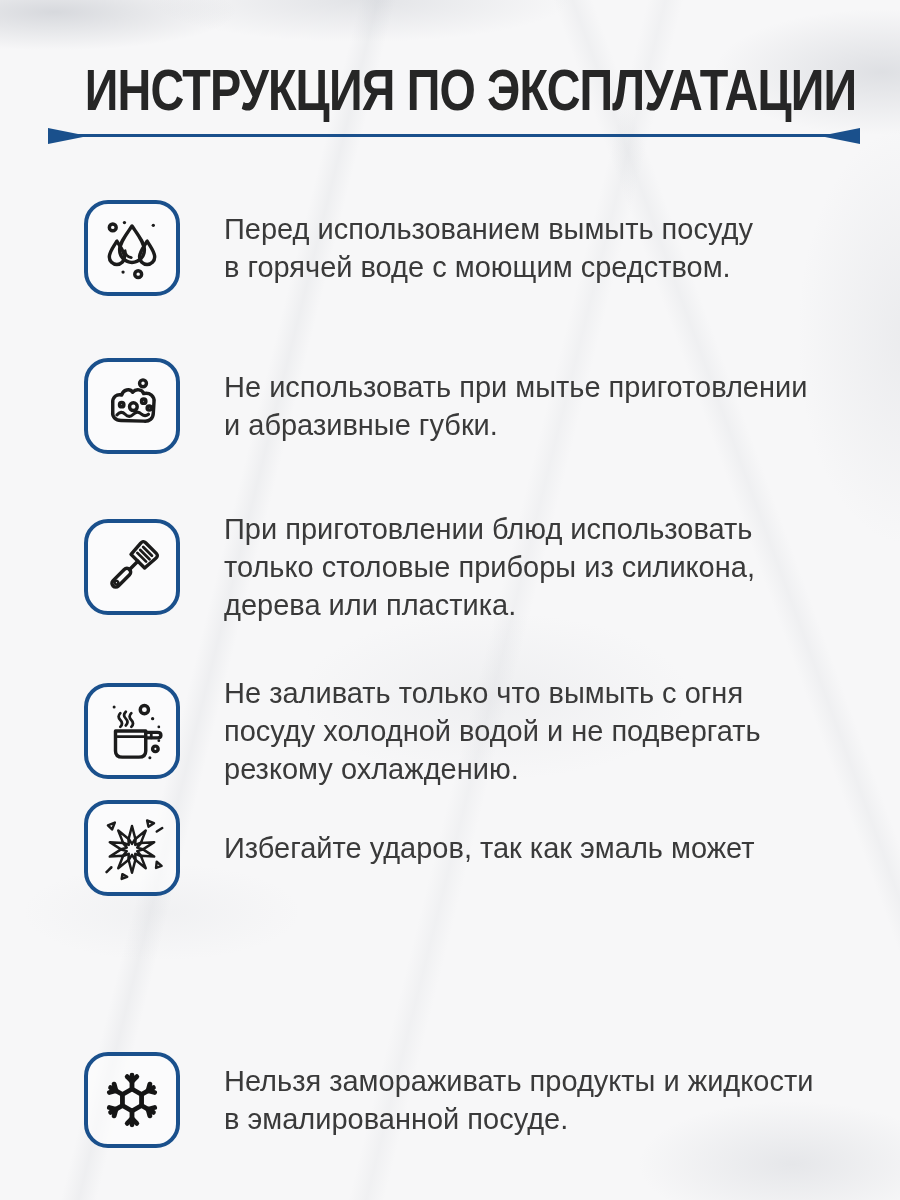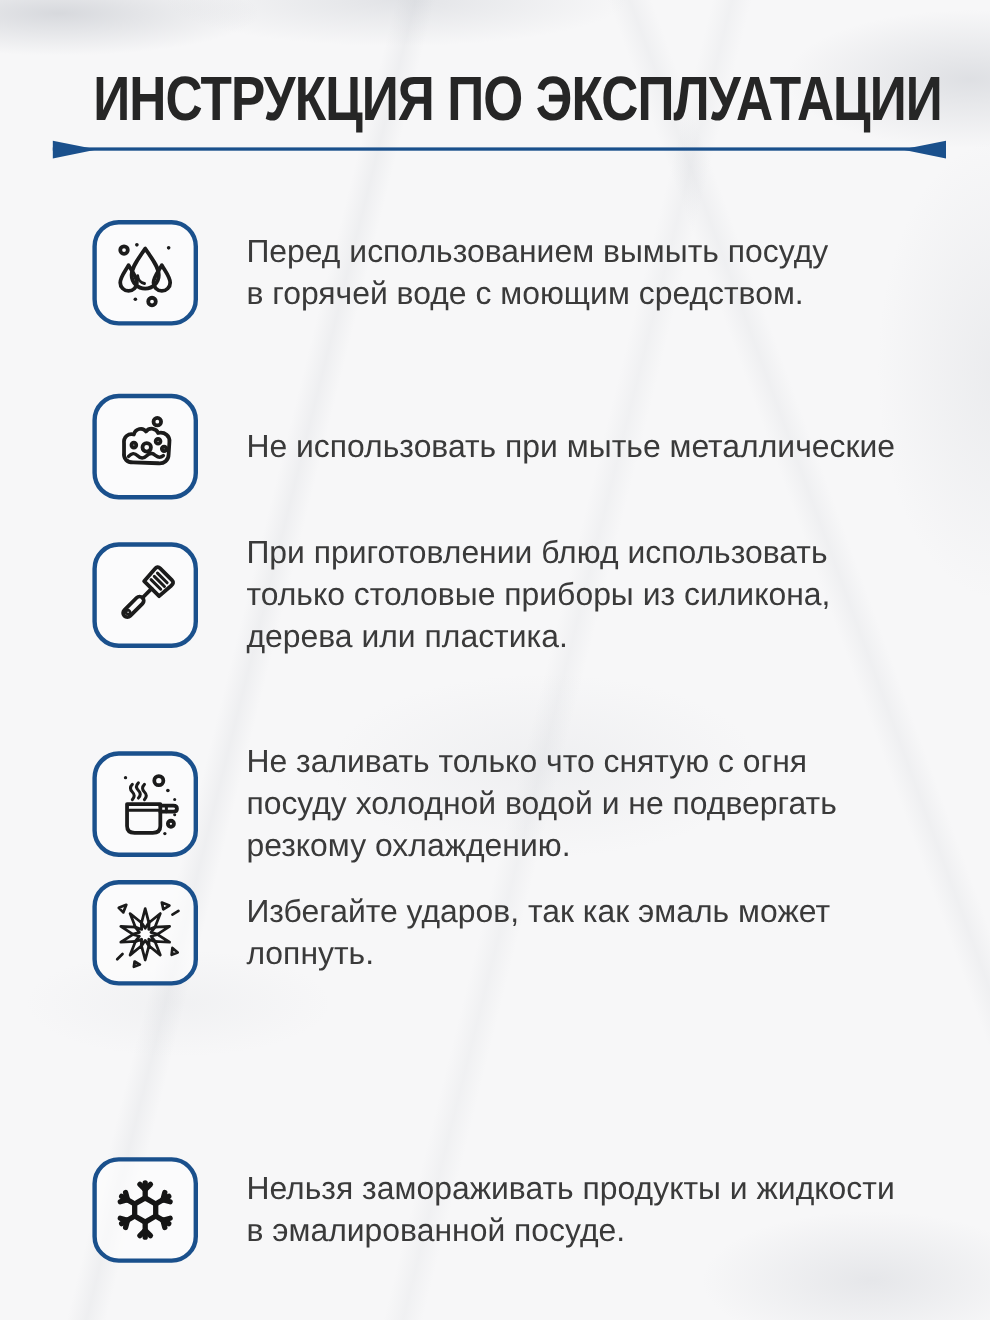--- a/index.html
+++ b/index.html
@@ -36,21 +36,21 @@
   .row{position:absolute;left:60px;display:flex;align-items:center;gap:44px;padding-left:24px;}
   .icon-box{
     flex:0 0 auto;width:96px;height:96px;box-sizing:border-box;
     border:4px solid #1a508c;border-radius:24px;
     background:rgba(255,255,255,.55);
     display:flex;align-items:center;justify-content:center;
   }
   .icon-box svg{display:block;}
   .txt{color:#3a3a3a;font-size:29px;line-height:38px;}
   .txt div{white-space:nowrap;}
-  .r1{top:200px}.r2{top:358px}.r3{top:484px}.r4{top:674px}.r5{top:800px}.r6{top:1052px}
+  .r1{top:200px}.r2{top:358px}.r3{top:510px}.r4{top:674px}.r5{top:800px}.r6{top:1052px}
 </style>
 </head>
 <body>
 
 <div class="card">
 
   <div class="title">
     <span class="squeeze">ИНСТРУКЦИЯ ПО ЭКСПЛУАТАЦИИ</span>
   </div>
 
@@ -82,21 +82,22 @@
         <path d="M20,44 C19,35 26,30 33,32 C35,24 45,22 49,28 C54,22 63,24 65,30 C74,28 81,34 80,42 L79,58 C79,66 73,71 65,70 L32,69 C24,69 19,64 20,56 Z"></path>
         <path d="M26,61 q6,-7 12,-1 q6,6 12,0 q6,-6 12,0 q5,4 10,0" stroke-width="4.5"></path>
         <circle cx="33" cy="46" r="3.2"></circle>
         <circle cx="50" cy="49" r="5.6"></circle>
         <circle cx="65" cy="41" r="3.2"></circle>
         <circle cx="73" cy="51" r="3"></circle>
         <circle cx="64" cy="15" r="5"></circle>
       </svg>
     </div>
     <div class="txt">
-      <div>Не использовать при мытье металлические</div>
+      <div>Не использовать при мытье приготовлении</div>
+      <div>и абразивные губки.</div>
     </div>
   </div>
 
   <div class="row r3">
     <div class="icon-box">
       <svg width="66" height="66" viewBox="0 0 96 96" fill="none" stroke="#1b1b1b" stroke-width="5" stroke-linecap="round" stroke-linejoin="round">
         <g transform="rotate(45 48 48)">
           <path d="M37,9 L59,9 Q64,9 63.5,15 L62,36 L34,36 L32.5,15 Q32,9 37,9 Z"></path>
           <line x1="39" y1="16" x2="57" y2="16" stroke-width="4"></line>
           <line x1="39" y1="22" x2="58" y2="22" stroke-width="4"></line>
@@ -127,42 +128,41 @@
         <circle cx="66" cy="17" r="6"></circle>
         <circle cx="22" cy="13" r="2.2" fill="#1b1b1b" stroke="none"></circle>
         <circle cx="78" cy="30" r="2.4" fill="#1b1b1b" stroke="none"></circle>
         <circle cx="87" cy="42" r="2" fill="#1b1b1b" stroke="none"></circle>
         <circle cx="82" cy="74" r="4"></circle>
         <circle cx="74" cy="87" r="2.2" fill="#1b1b1b" stroke="none"></circle>
         <circle cx="87" cy="62" r="2" fill="#1b1b1b" stroke="none"></circle>
       </svg>
     </div>
     <div class="txt">
-      <div>Не заливать только что снятую с огня</div>
+      <div>Не заливать только что вымыть с огня</div>
       <div>посуду холодной водой и не подвергать</div>
       <div>резкому охлаждению.</div>
     </div>
   </div>
 
   <div class="row r5">
     <div class="icon-box">
       <svg width="66" height="66" viewBox="0 0 96 96" fill="none" stroke="#1b1b1b" stroke-width="3.6" stroke-linecap="round" stroke-linejoin="round">
         <path d="M48,16 L52.9,34.8 L68,22.5 L60.9,40.6 L80.3,39.5 L64,50 L80.3,60.5 L60.9,59.4 L68,77.5 L52.9,65.2 L48,84 L43.1,65.2 L28,77.5 L35.1,59.4 L15.7,60.5 L32,50 L15.7,39.5 L35.1,40.6 L28,22.5 L43.1,34.8 Z"></path>
         <path d="M53.3,33.8 L52.7,43.5 L61.8,40 L55.6,47.5 L65,50 L55.6,52.5 L61.8,60 L52.7,56.5 L53.3,66.2 L48,58 L42.7,66.2 L43.3,56.5 L34.2,60 L40.4,52.5 L31,50 L40.4,47.5 L34.2,40 L43.3,43.5 L42.7,33.8 L48,42 Z"></path>
         <path d="M13,15 L23,11 L19,21 Z"></path>
         <path d="M70,8 L80,12 L72,17 Z"></path>
         <path d="M84,24 l8,-5"></path>
         <path d="M84,68 L91,74 L83,77 Z"></path>
         <path d="M34,86 L41,90 L33,93 Z"></path>
         <path d="M18,76 l-7,7"></path>
       </svg>
     </div>
     <div class="txt">
       <div>Избегайте ударов, так как эмаль может</div>
-      <div>лопнуть.</div>
     </div>
   </div>
 
   <div class="row r6">
     <div class="icon-box">
       <svg width="66" height="66" viewBox="0 0 96 96" fill="none" stroke="#151515" stroke-width="7" stroke-linecap="round" stroke-linejoin="round">
         <polygon points="48,32 61.9,40 61.9,56 48,64 34.1,56 34.1,40"></polygon>
         <g>
             <line x1="48" y1="32" x2="48" y2="12"></line>
             <line x1="48" y1="21" x2="41" y2="14"></line>

